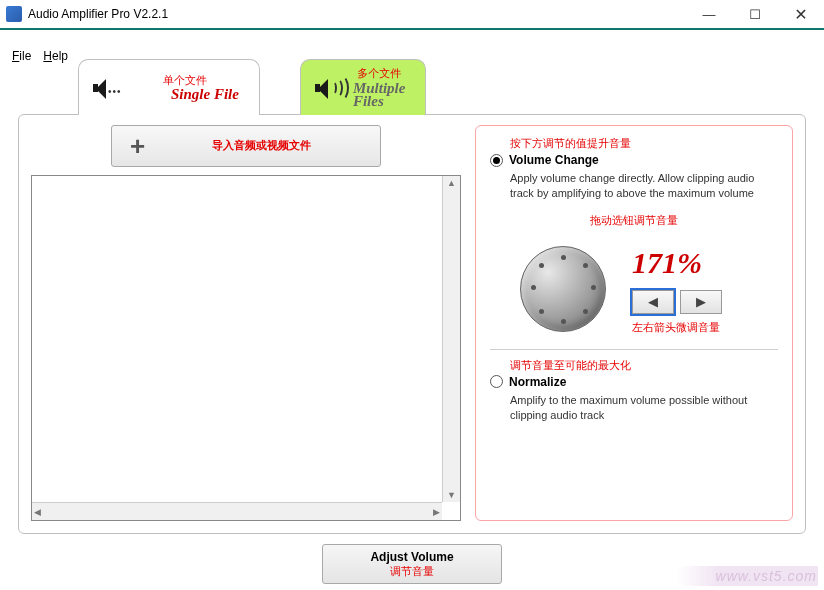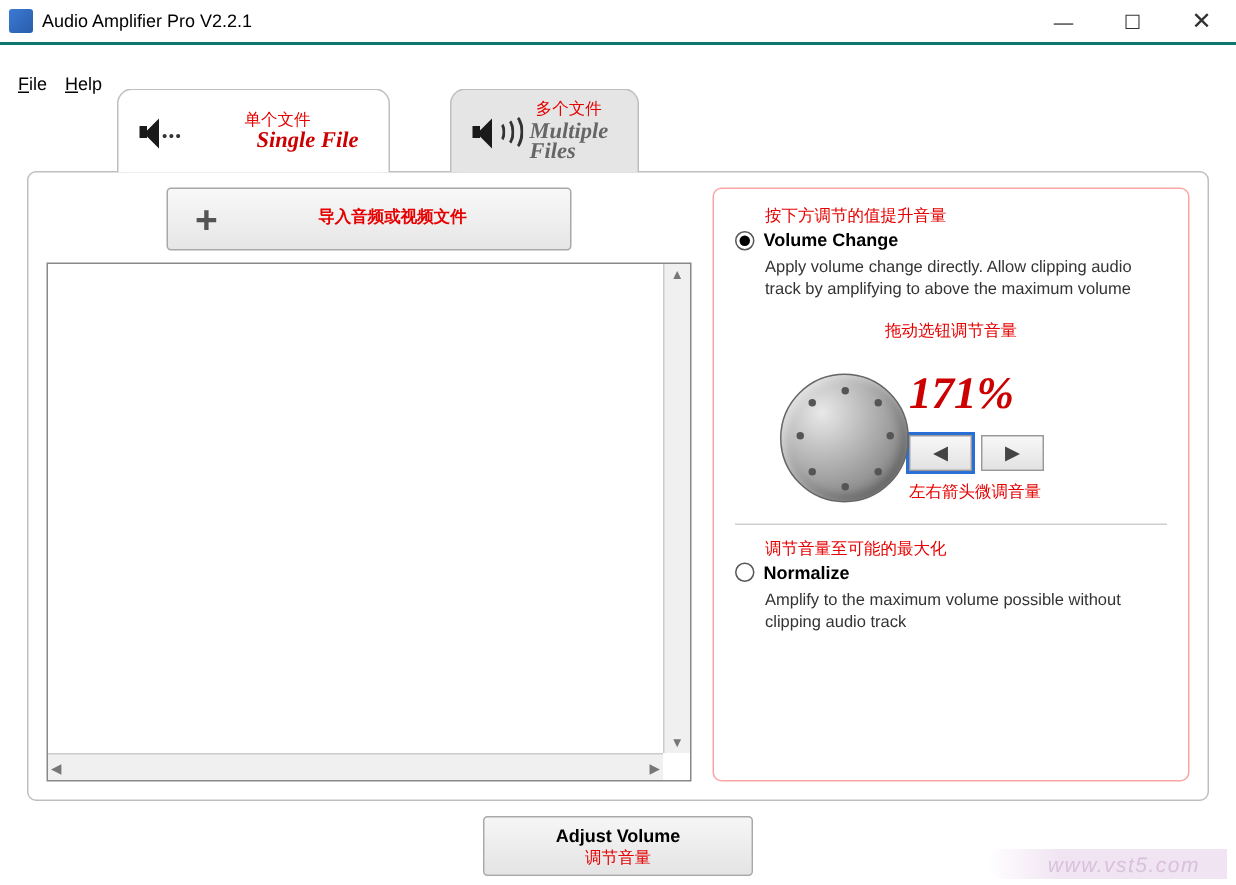--- a/index.html
+++ b/index.html
@@ -13,21 +13,21 @@
 .win-btn.close { font-size: 16px; }
 
 .menubar { height: 20px; display: flex; padding-left: 8px; gap: 4px; align-items:center; }
 .menu-item { font-size: 12px; padding: 0 4px; margin-top: 32px; }
 .menu-item u { text-decoration: underline; }
 
 .main { padding: 8px 18px 0 18px; }
 
 .tabs { display: flex; gap: 40px; padding-left: 60px; height: 56px; position: relative; }
 .tab { display:flex; align-items:center; gap:8px; padding: 6px 20px 4px 14px; border:1px solid #bfbfbf; border-bottom:none; border-radius: 10px 10px 0 0; background:#fff; position:relative; top:1px;}
-.tab.inactive { background:#e5e5e5;}
+.tab.inactive { background:#bef264;}
 .tab-label-group { display:flex; flex-direction:column; line-height:1.1; }
 .tab-caption { color:#e60000; font-size:11px; text-align:center;}
 .tab-name { font-size:15px; font-weight:bold; font-style:italic; font-family: Georgia, serif; }
 .tab-name.red { color:#cc0000;margin-left:40px; }
 .tab-name.gray { color:#666; }
 
 .speaker-icon { display:inline-block; position:relative; width:30px; height:22px; }
 .spk-box { position:absolute; left:0; top:6px; width:5px; height:8px; background:#1a1a1a;}
 .spk-tri { position:absolute; left:3px; top:1px; width:0; height:0; border-top:10px solid transparent; border-bottom:10px solid transparent; border-right:10px solid #1a1a1a;}
 .spk-dots { position:absolute; left:15px; top:8px; font-size:10px; letter-spacing:1px; color:#333;}
@@ -53,35 +53,35 @@
 .sc-arrow { font-size:9px; color:#777;}
 
 .group { border:1px solid #fca5a5; border-radius:6px; padding:10px 14px 14px 14px; height:100%; position:relative;}
 .opt-row { display:flex; align-items:center; gap:6px; margin-top:2px;}
 .radio { width:13px; height:13px; border:1px solid #555; border-radius:50%; display:inline-flex; align-items:center; justify-content:center; background:#fff;}
 .radio.sel::after{ content:""; width:7px; height:7px; background:#000; border-radius:50%;}
 .opt-title{ font-weight:bold; font-size:12px;}
 .opt-desc { font-size:11px; color:#333; margin:4px 0 0 20px; line-height:1.35; }
 .cn-label { color:#e60000; font-size:11px; }
 
-.knob-area { display:flex; align-items:flex-end; margin:18px 0 4px 30px;}
+.knob-area { display:flex; align-items:flex-start; gap:26px; margin:18px 0 4px 30px;}
 .knob { width:86px; height:86px; border-radius:50%; background:radial-gradient(circle at 32% 30%, #e8e8e8, #9a9a9a 60%, #6c6c6c); border:1px solid #666; position:relative; box-shadow: inset 2px 2px 6px rgba(255,255,255,.6), inset -3px -3px 8px rgba(0,0,0,.3);}
 .knob .d{ position:absolute; width:5px; height:5px; background:#555; border-radius:50%;}
 .pct { font-size:30px; font-weight:900; color:#cc0000; font-family:Georgia,serif; font-style:italic;}
 .arrow-btns { display:flex; gap:6px; margin-top:10px; justify-content:flex-start;}
 .abtn { width:42px; height:24px; border:1px solid #999; background:linear-gradient(#f8f8f8,#e2e2e2); display:flex; align-items:center; justify-content:center; font-size:13px; color:#444;}
 .abtn.focus{ outline:2px solid #2a6fd6; outline-offset:0;}
 hr.sep { border:none; border-top:1px solid #cfcfcf; margin:14px 0 8px 0;}
 
 .adjust-wrap{ display:flex; justify-content:center; margin-top:10px;}
 .adjust-btn{ width:180px; height:40px; border:1px solid #a8a8a8; background:linear-gradient(#f6f6f6,#e4e4e4); display:flex; flex-direction:column; align-items:center; justify-content:center; border-radius:3px;}
 .adjust-btn .en{ font-weight:bold; font-size:12px;}
 .adjust-btn .cn{ color:#e60000; font-size:11px;}
 
-.watermark{ position:absolute; right:6px; bottom:4px; font-size:14px; color:#d9c1dc; font-style:italic; letter-spacing:1px; background:linear-gradient(90deg, rgba(226,200,230,0) 0%, rgba(226,200,230,.5) 30%, rgba(226,200,230,.5) 100%); padding:2px 18px 2px 40px; border-radius:20px 0 0 20px;}
+.watermark{ position:absolute; right:6px; bottom:4px; font-size:14px; color:#d9c1dc; font-style:italic; letter-spacing:1px; background:linear-gradient(90deg, rgba(226,200,230,0) 0%, rgba(226,200,230,.5) 30%, rgba(226,200,230,.5) 100%); padding:2px 1px 2px 40px; border-radius:20px 0 0 20px;}
 </style>
 </head>
 <body>
 
 <div class="titlebar">
   <div class="app-icon"></div>
   <div class="title">Audio Amplifier Pro V2.2.1</div>
   <div class="win-controls">
     <div class="win-btn">—</div>
     <div class="win-btn">☐</div>

